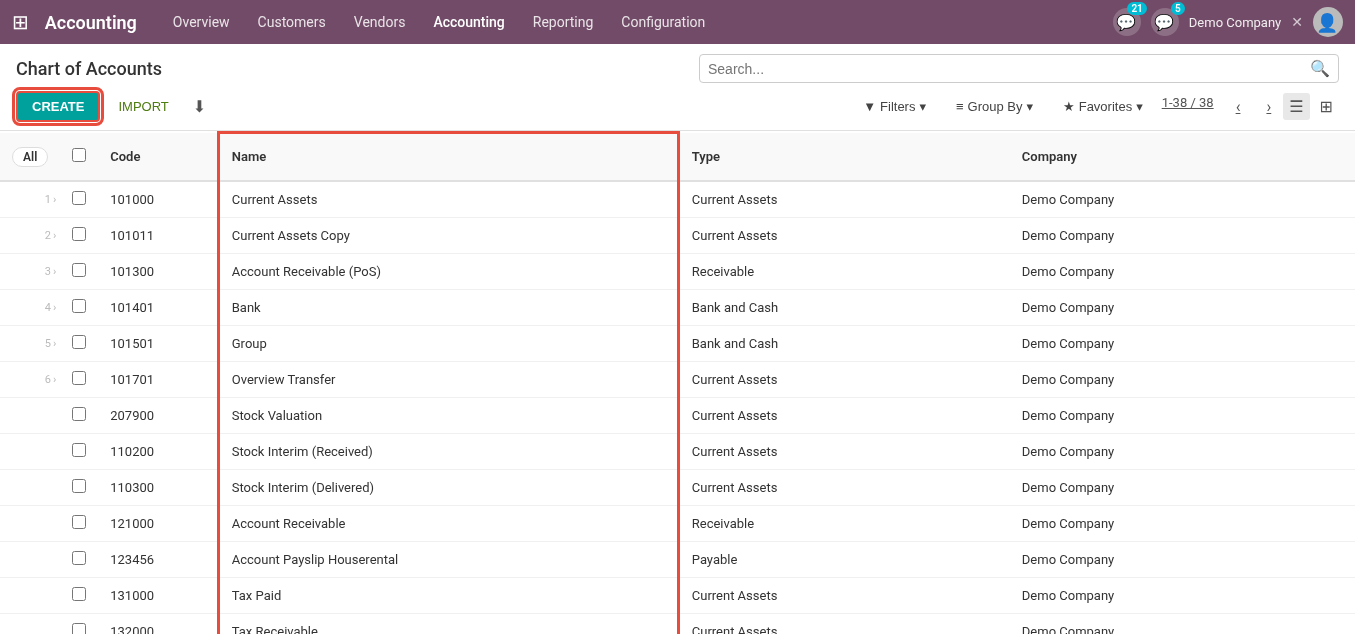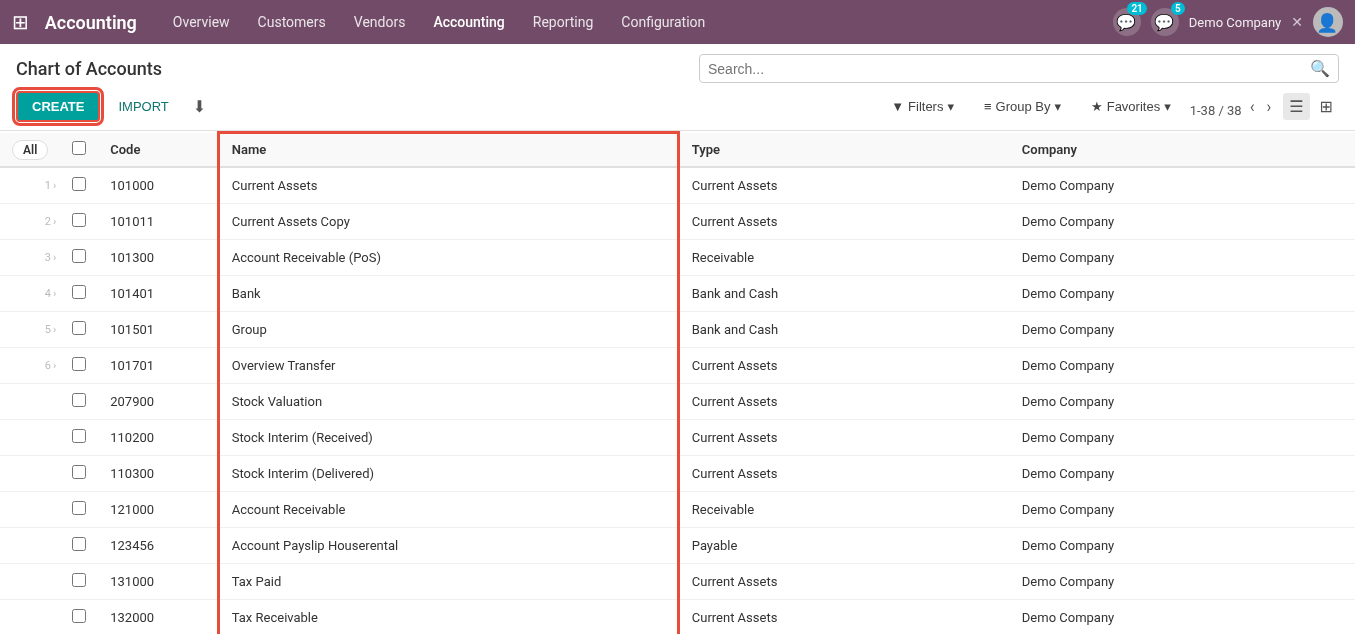--- a/index.html
+++ b/index.html
@@ -134,21 +134,21 @@
       padding: 6px 14px;
       border-radius: 4px;
       cursor: pointer;
       font-weight: 600;
       font-size: 13px;
       outline: 3px solid #e74c3c;
       outline-offset: 1px;
     }
     .btn-import {
       background: transparent;
-      color: #0f766e;
+      color: #4d7c0f;
       border: none;
       padding: 6px 10px;
       cursor: pointer;
       font-size: 13px;
       font-weight: 500;
     }
     .btn-download {
       background: transparent;
       border: none;
       cursor: pointer;
@@ -165,22 +165,23 @@
       cursor: pointer;
       font-size: 13px;
       display: flex;
       align-items: center;
       gap: 4px;
     }
     .pagination {
       font-size: 13px;
       color: #555;
       display: flex;
-      align-items: flex-end;
-      gap: 4px;
+      align-items: flex-start;
+      gap: 18px;
+      text-decoration: underline;
     }
     .pag-arrow {
       cursor: pointer;
       color: #555;
       font-size: 16px;
       padding: 2px 4px;
     }
     .view-icons { display: flex; gap: 4px; }
     .view-icon {
       padding: 4px 6px;
@@ -198,21 +199,21 @@
     }
     table {
       width: 100%;
       border-collapse: collapse;
     }
     thead tr {
       background: #f9f9f9;
       border-bottom: 2px solid #e0e0e0;
     }
     thead th {
-      padding: 8px 12px;
+      padding: 15px 12px;
       text-align: left;
       font-weight: 600;
       color: #333;
       font-size: 13px;
       white-space: nowrap;
     }
     thead th:first-child { width: 36px; }
     thead th:nth-child(2) { width: 36px; }
     thead th:nth-child(3) { width: 120px; }
     thead th:nth-child(4) { width: 460px; }

